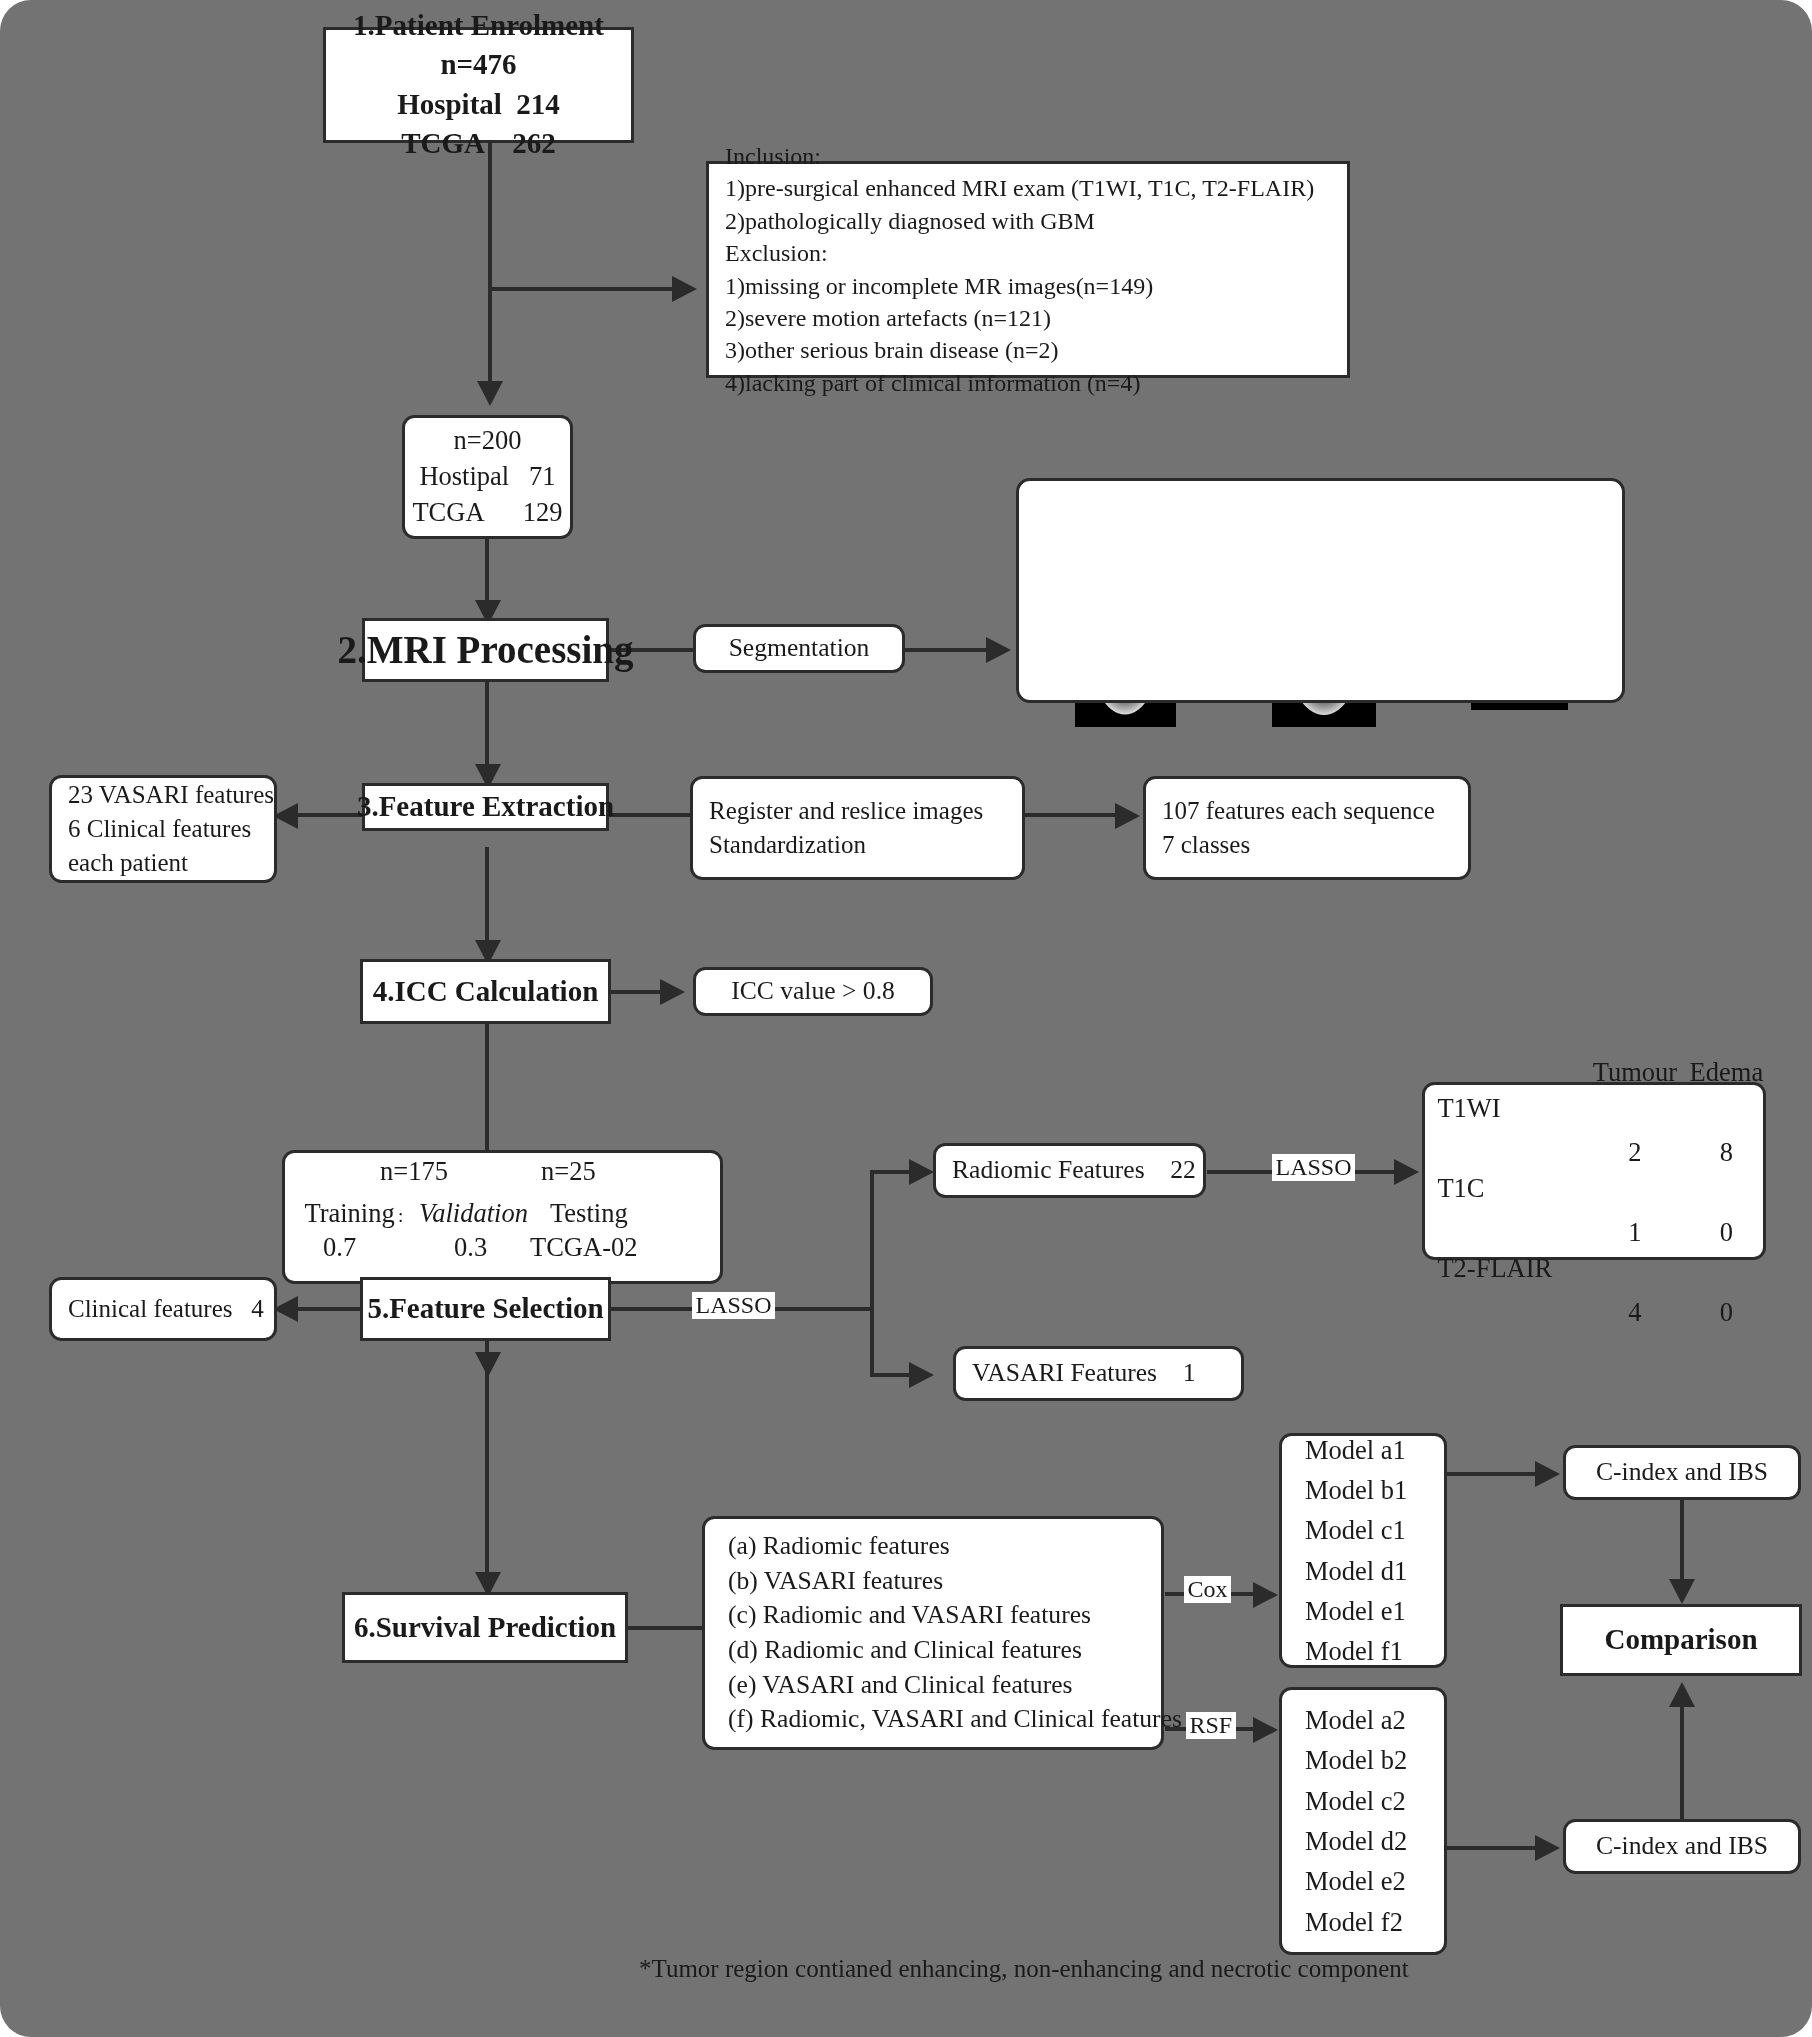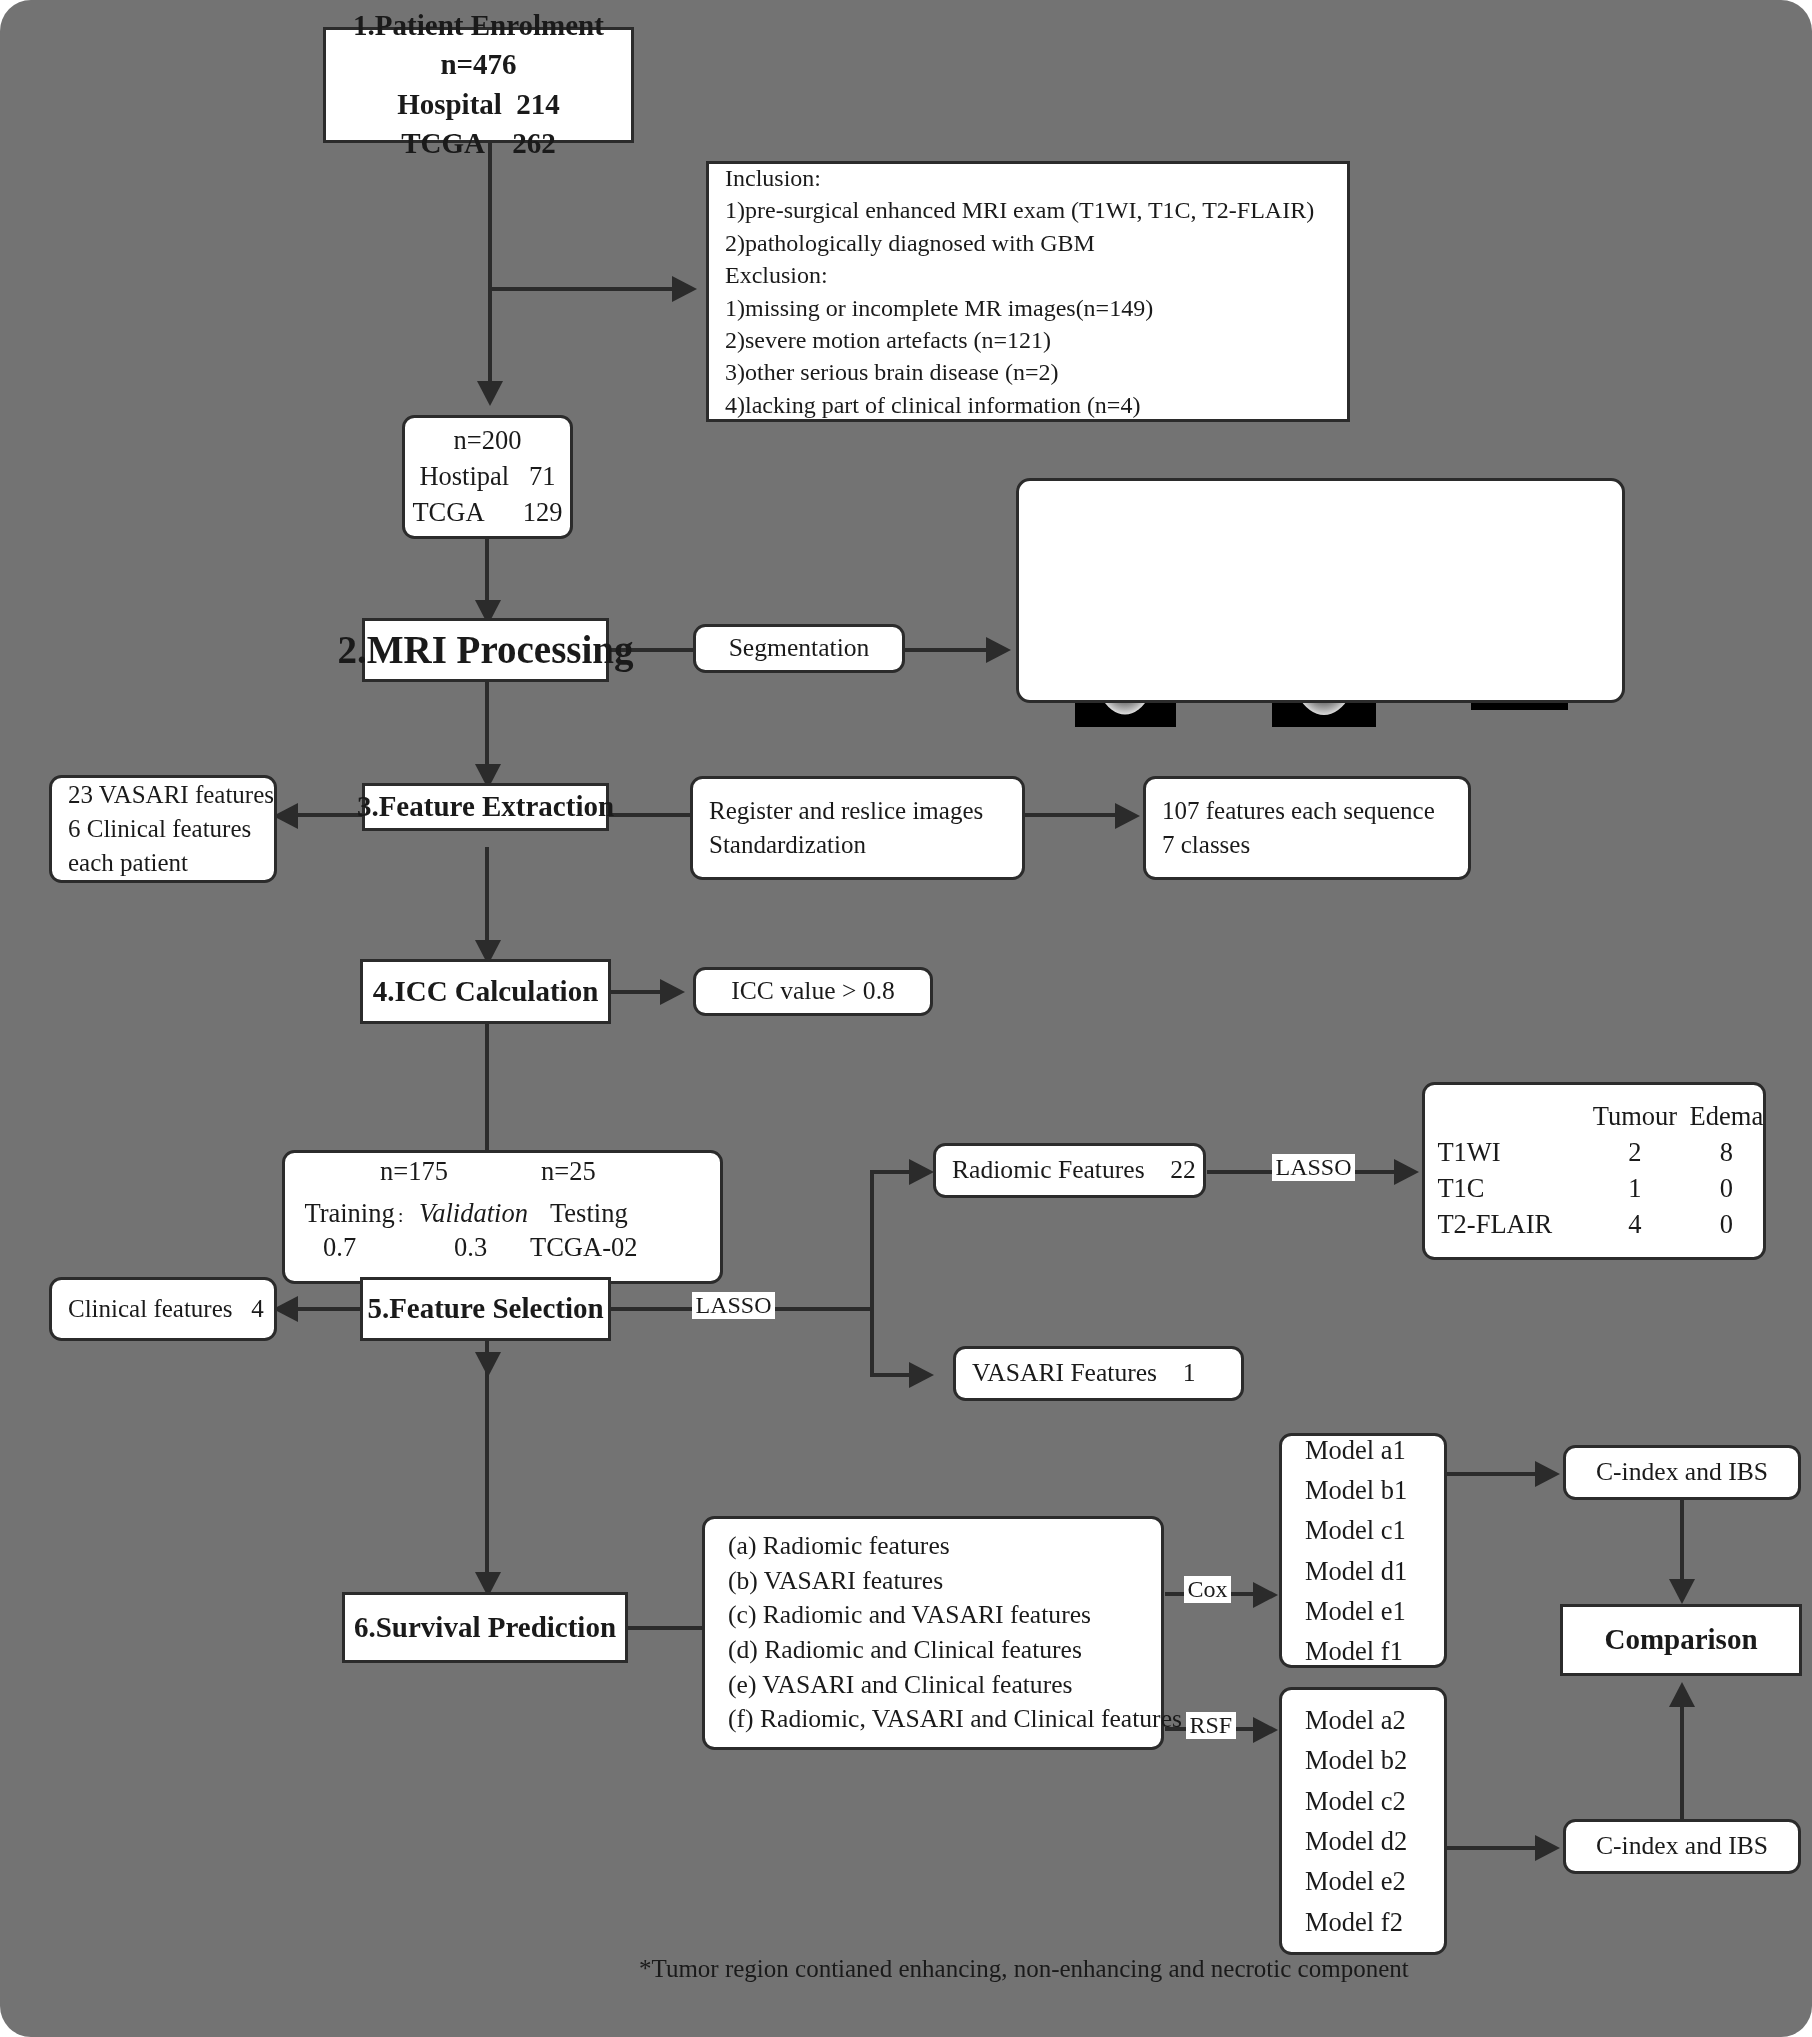--- a/index.html
+++ b/index.html
@@ -99,42 +99,42 @@
   .caption {
     position: absolute;
     font-size: 25px;
     white-space: nowrap;
   }
   .tbl {
     display: grid;
     font-size: 26.5px;
     line-height: 1.5;
   }
-  .tbl .c { text-align: center; }
+  .tbl .c { text-align: center; margin-top: 44px; }
   .mlist { font-size: 26.5px; line-height: 1.52; }
 </style>
 </head>
 <body>
 
 <div id="canvas">
 
   <div class="box center" style="left:323px; top:26.5px; width:311px; height:116px; font-size:29px;">
     <div class="txt bold">1.Patient Enrolment</div>
     <div class="txt bold">n=476</div>
     <div class="txt bold">Hospital  214</div>
     <div class="txt bold">TCGA    262</div>
   </div>
 
   <div class="line vline" style="left:488px; top:141px; height:256px;"></div>
   <div class="arrow arrow-down" style="left:477px; top:381px;"></div>
 
   <div class="line hline" style="left:488px; top:287px; width:192px;"></div>
   <div class="arrow arrow-right" style="left:672px; top:276px;"></div>
 
-  <div class="box left pad" style="left:706px; top:161px; width:644px; height:261px; font-size:24px;">
+  <div class="box left pad" style="left:706px; top:161px; width:644px; height:217px; font-size:24px;">
     <div class="txt">Inclusion:</div>
     <div class="txt">1)pre-surgical enhanced MRI exam (T1WI, T1C, T2-FLAIR)</div>
     <div class="txt">2)pathologically diagnosed with GBM</div>
     <div class="txt">Exclusion:</div>
     <div class="txt">1)missing or incomplete MR images(n=149)</div>
     <div class="txt">2)severe motion artefacts (n=121)</div>
     <div class="txt">3)other serious brain disease (n=2)</div>
     <div class="txt">4)lacking part of clinical information (n=4)</div>
   </div>
 

